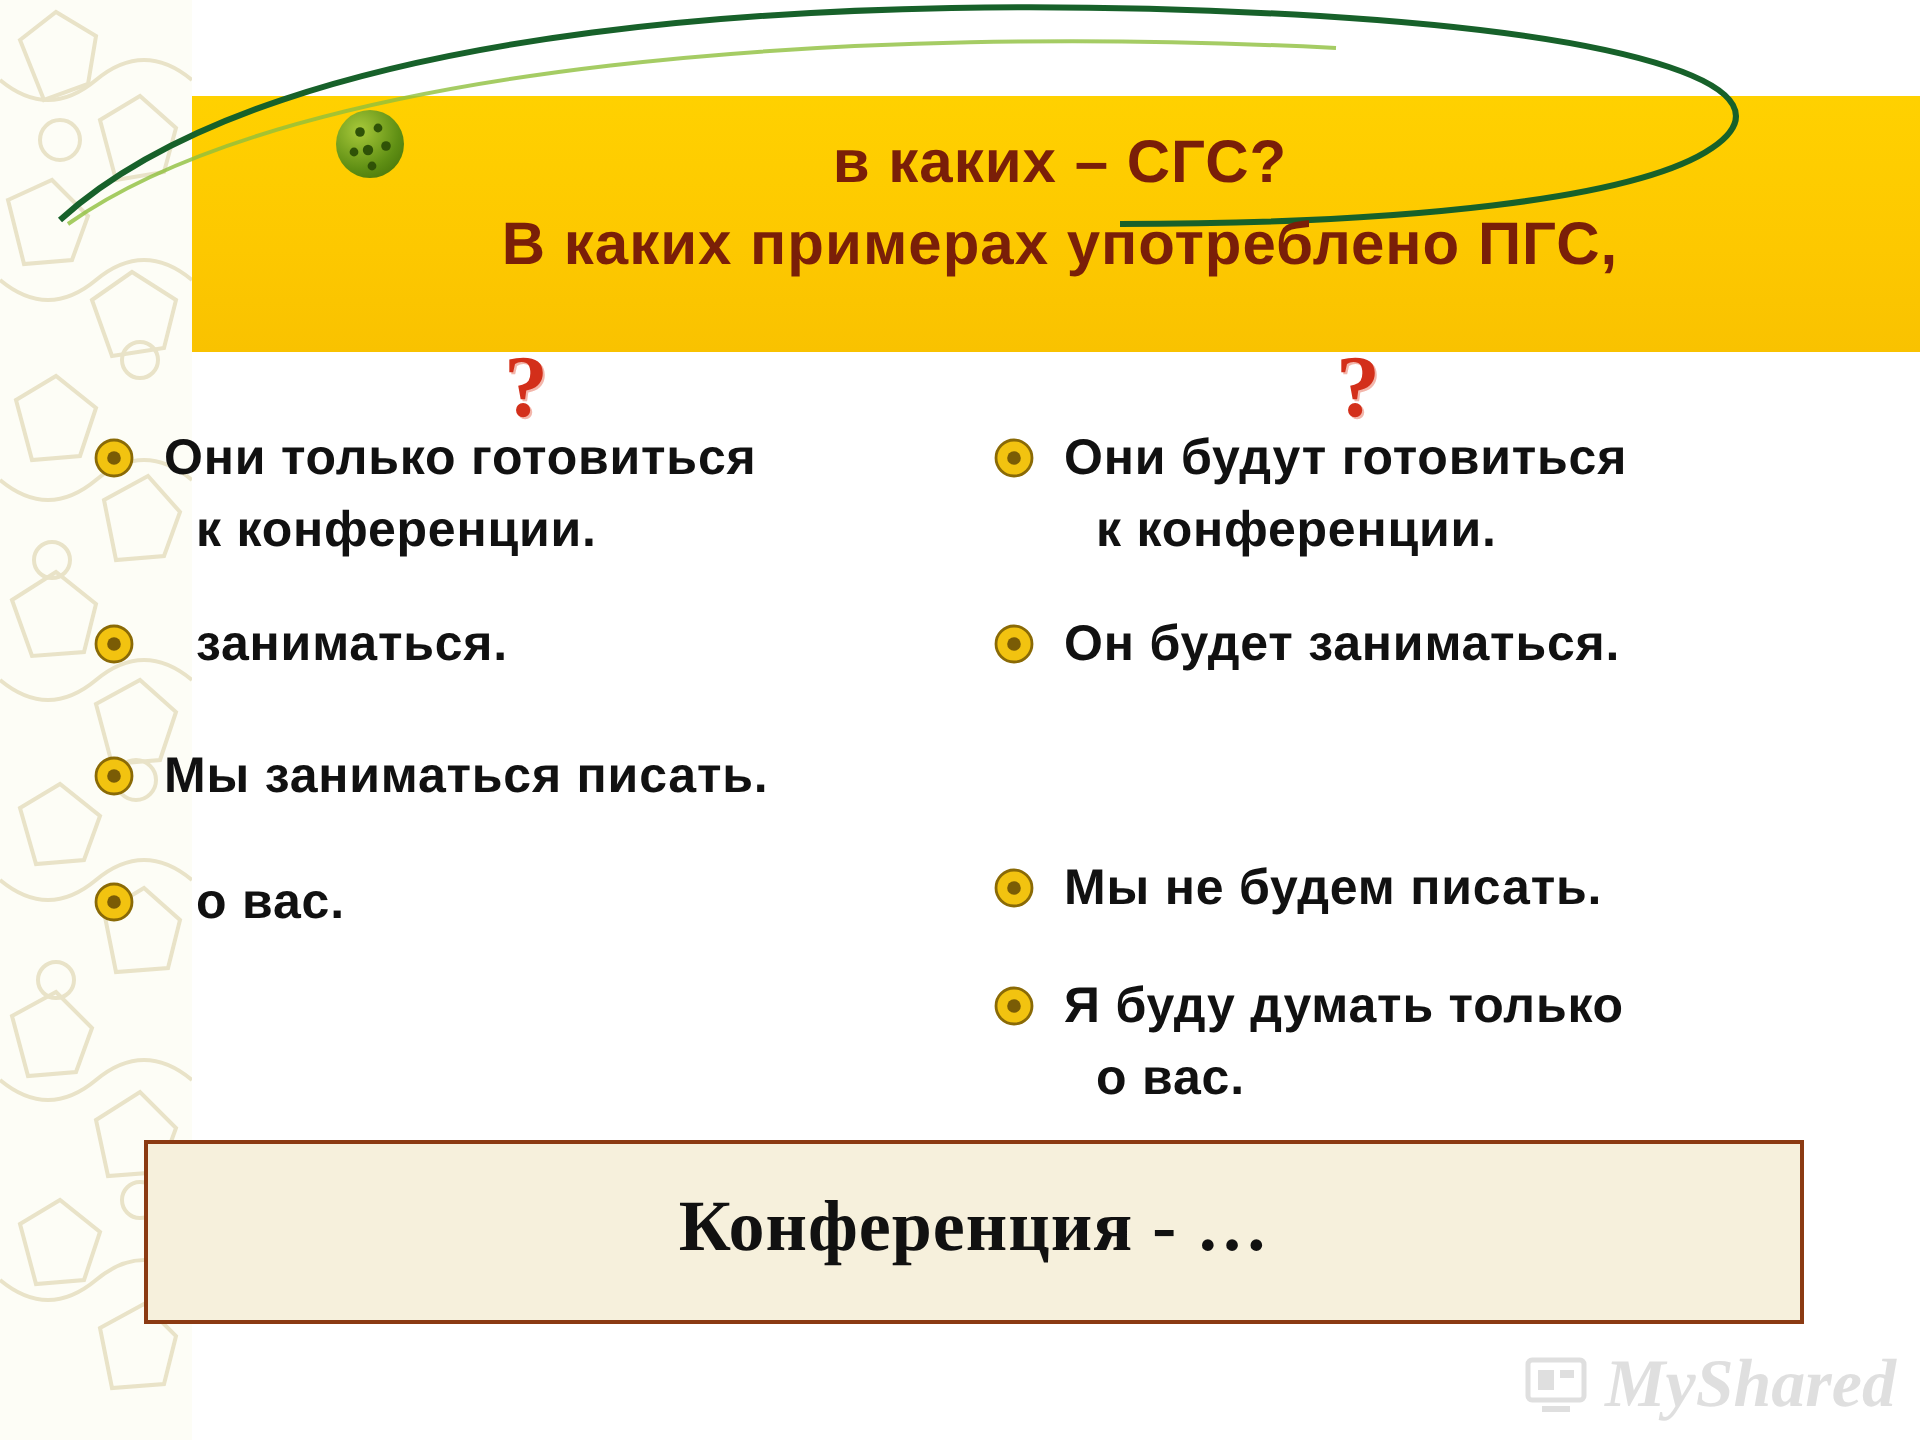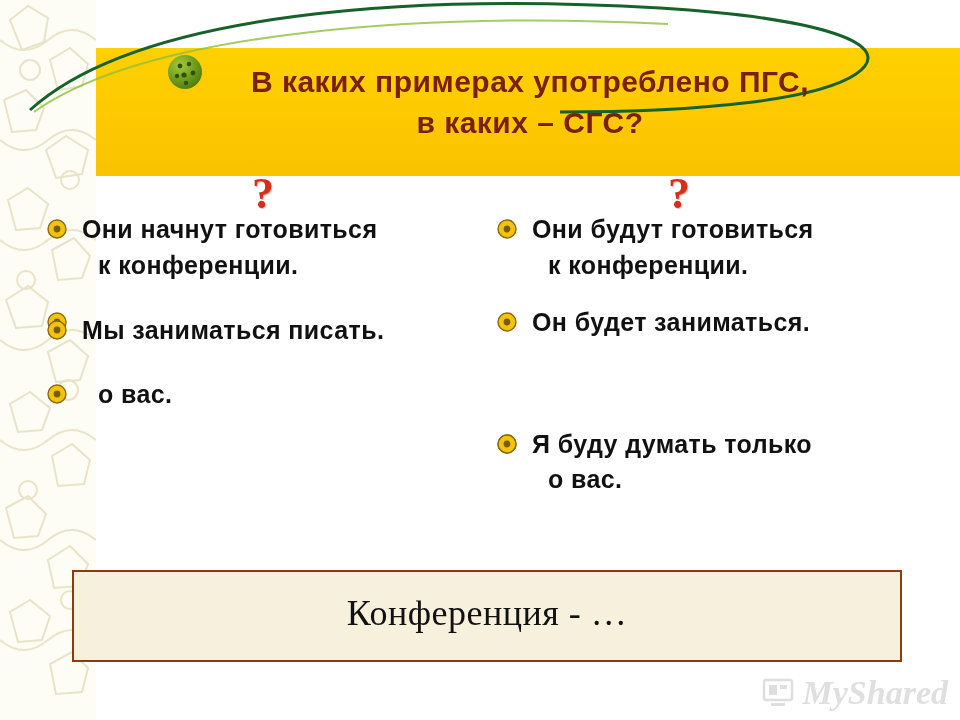--- a/index.html
+++ b/index.html
@@ -142,20 +142,21 @@
   
   .bottom-box {
     position: absolute;
     left: 72px;
     top: 570px;
     width: 830px;
     height: 92px;
     background: #f6f0dc;
     border: 2px solid #8b3a12;
     box-sizing: border-box;
+    font-weight: bold;
   }
   .bottom-box .txt {
     position: absolute;
     left: 0;
     right: 0;
     top: 20px;
     text-align: center;
     font-family: "Liberation Serif", serif;
     font-size: 36px;
     color: #111111;
@@ -235,43 +236,44 @@
       <circle cx="12" cy="11" r="2.4" fill="#2f5207"></circle>
       <circle cx="21" cy="9" r="2.2" fill="#2f5207"></circle>
       <circle cx="25" cy="18" r="2.4" fill="#2f5207"></circle>
       <circle cx="16" cy="20" r="2.6" fill="#2f5207"></circle>
       <circle cx="9" cy="21" r="2.2" fill="#2f5207"></circle>
       <circle cx="18" cy="28" r="2.2" fill="#2f5207"></circle>
     </svg>
   </div>
 
   <div class="title-text">
+    <span class="title-line">в каких – СГС?</span>
     <span class="title-line">В каких примерах употреблено ПГС,</span>
-    <span class="title-line">в каких – СГС?</span>
   </div>
 
   <div class="qmark left">?</div>
   <div class="qmark right">?</div>
 
   <div class="col left">
 
     <div class="item">
       <svg class="bullet" viewBox="0 0 22 22" xmlns="http://www.w3.org/2000/svg">
         <circle cx="11" cy="11" r="9" fill="#f2c310" stroke="#8a6a06" stroke-width="1.4"></circle>
         <circle cx="11" cy="11" r="3.4" fill="#7a5c05"></circle>
       </svg>
-      <span>Они начнут готовиться</span>
+      <span>Они только готовиться</span>
       <span class="line2">к конференции.</span>
     </div>
 
     <div class="item">
       <svg class="bullet" viewBox="0 0 22 22" xmlns="http://www.w3.org/2000/svg">
         <circle cx="11" cy="11" r="9" fill="#f2c310" stroke="#8a6a06" stroke-width="1.4"></circle>
         <circle cx="11" cy="11" r="3.4" fill="#7a5c05"></circle>
       </svg>
+      <span class="line2">заниматься.</span>
     </div>
 
     <div class="item">
       <svg class="bullet" viewBox="0 0 22 22" xmlns="http://www.w3.org/2000/svg">
         <circle cx="11" cy="11" r="9" fill="#f2c310" stroke="#8a6a06" stroke-width="1.4"></circle>
         <circle cx="11" cy="11" r="3.4" fill="#7a5c05"></circle>
       </svg>
       <span>Мы заниматься писать.</span>
     </div>
 
@@ -302,20 +304,21 @@
         <circle cx="11" cy="11" r="3.4" fill="#7a5c05"></circle>
       </svg>
       <span>Он будет заниматься.</span>
     </div>
 
     <div class="item">
       <svg class="bullet" viewBox="0 0 22 22" xmlns="http://www.w3.org/2000/svg">
         <circle cx="11" cy="11" r="9" fill="#f2c310" stroke="#8a6a06" stroke-width="1.4"></circle>
         <circle cx="11" cy="11" r="3.4" fill="#7a5c05"></circle>
       </svg>
+      <span>Мы не будем писать.</span>
     </div>
 
     <div class="item">
       <svg class="bullet" viewBox="0 0 22 22" xmlns="http://www.w3.org/2000/svg">
         <circle cx="11" cy="11" r="9" fill="#f2c310" stroke="#8a6a06" stroke-width="1.4"></circle>
         <circle cx="11" cy="11" r="3.4" fill="#7a5c05"></circle>
       </svg>
       <span>Я буду думать только</span>
       <span class="line2">о вас.</span>
     </div>

